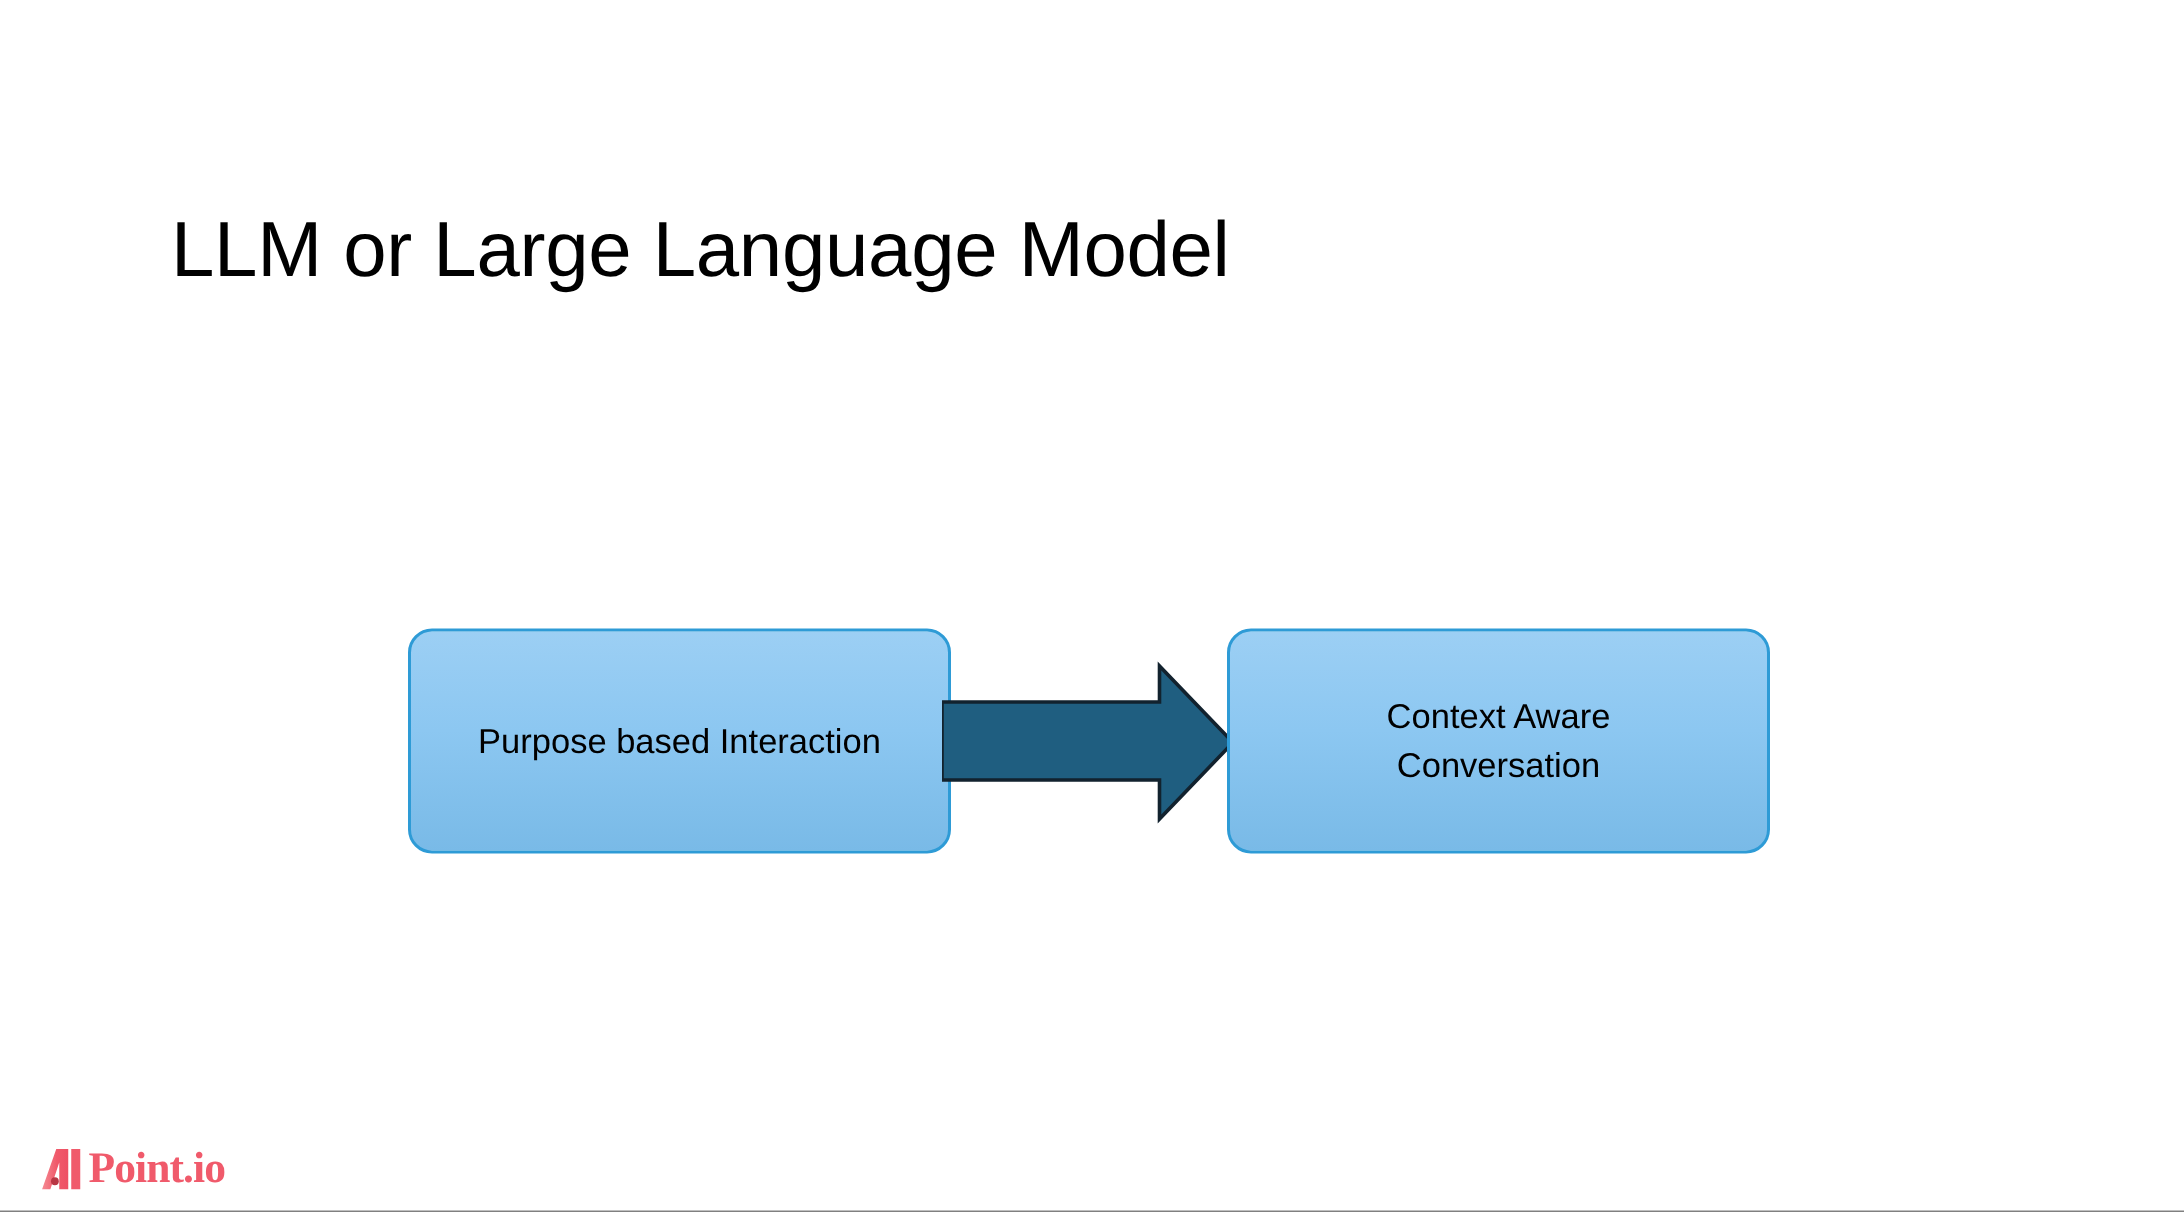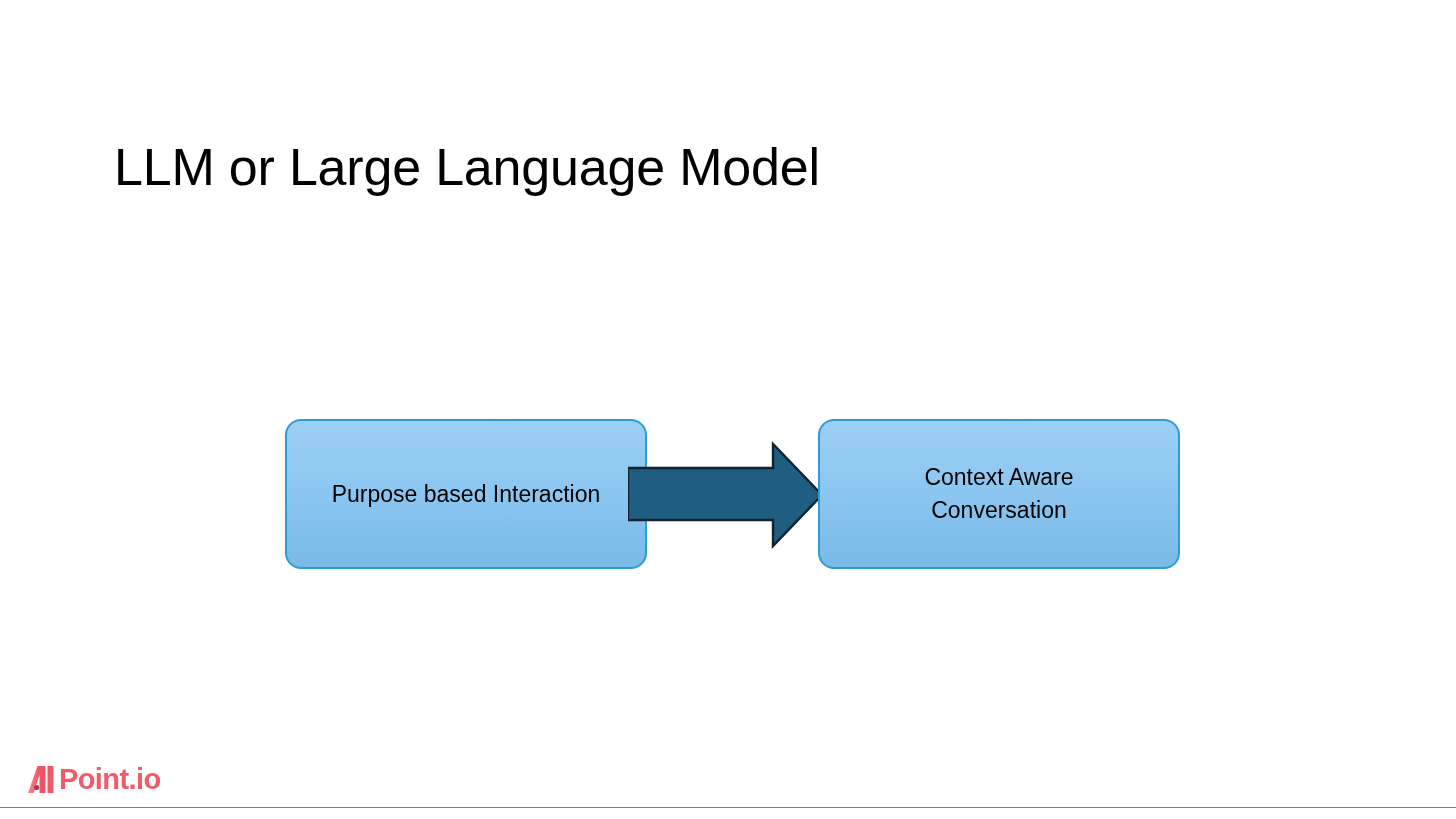--- a/index.html
+++ b/index.html
@@ -63,21 +63,20 @@
     font-size: 23px;
     line-height: 33px;
     font-weight: 400;
   }
 
   #box-left {
     left: 272px;
     top: 419px;
     width: 362px;
     height: 150px;
-    margin-left: 13px;
   }
 
   #box-right {
     left: 818px;
     top: 419px;
     width: 362px;
     height: 150px;
   }
 
   .box-label {
@@ -112,21 +111,21 @@
     display: flex;
     align-items: center;
   }
   .brand-mark {
     display: block;
     width: 30px;
     height: 27px;
     margin-right: 1px;
   }
   .brand-text {
-    font-family: Liberation Sans, sans-serif;
+    font-family: Liberation Serif, serif;
     font-size: 29px;
     font-weight: 700;
     color: #F05A6B;
     letter-spacing: -0.6px;
     line-height: 29px;
   }
 </style>
 </head>
 <body>
 

